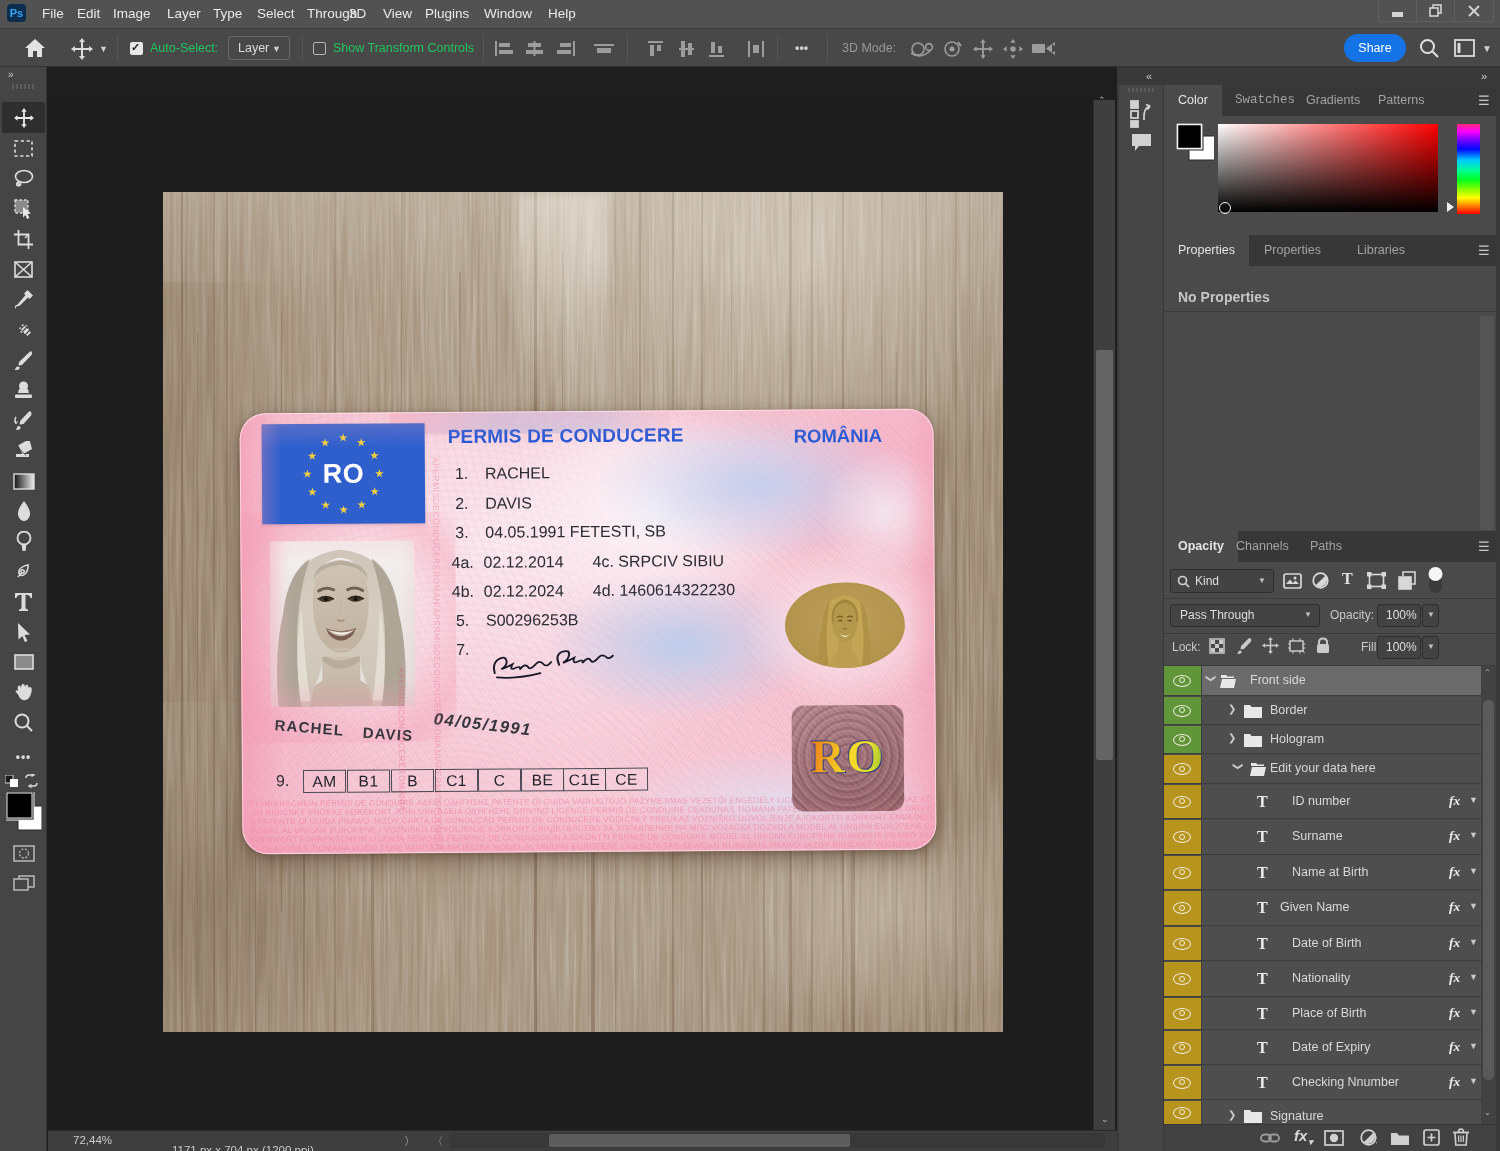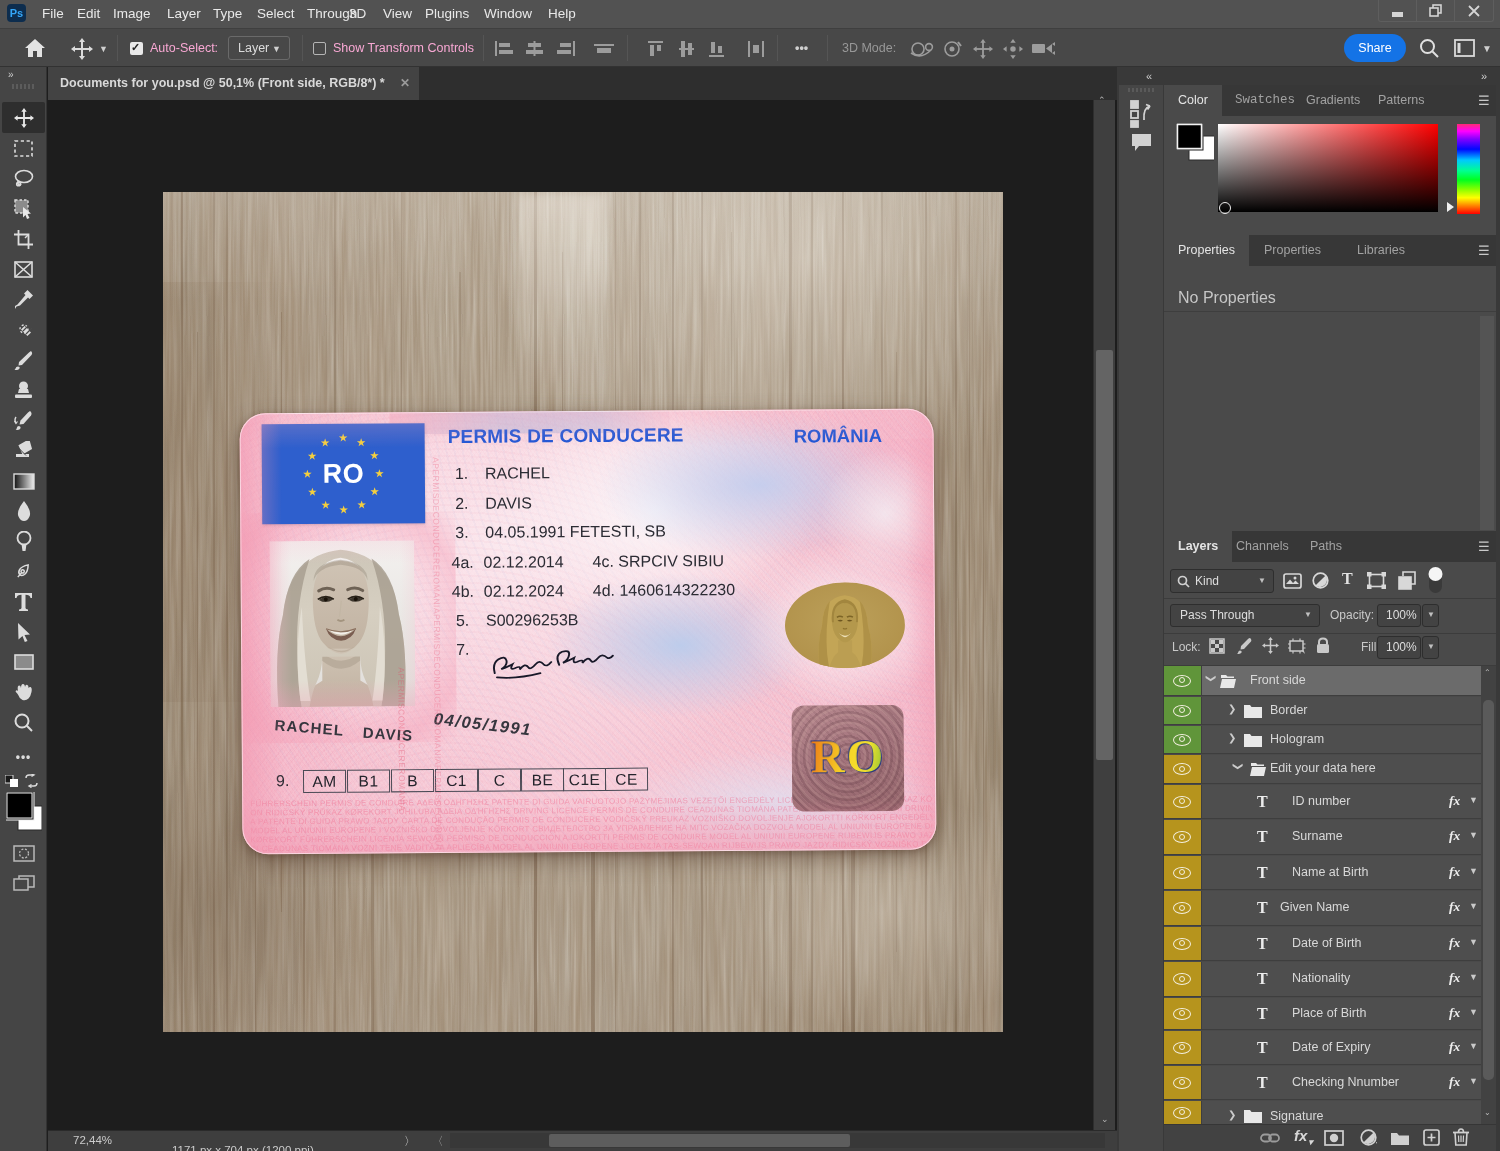--- a/index.html
+++ b/index.html
@@ -12,21 +12,21 @@
 #pslogo { position:absolute; left:7px; top:4px; width:19px; height:18px; background:#0d2d4e;
   border-radius:4px; color:#34a6f8; font-size:11px; font-weight:bold; text-align:center; line-height:18px; }
 .menuitem { position:absolute; top:0; height:28px; line-height:28px; color:#e9e9e9; font-size:13.5px; }
 #winbtns { position:absolute; right:6px; top:0px; height:22px; display:flex; border:1px solid #5e5e5e; border-top:none; border-radius:0 0 3px 3px; }
 .winbtn { width:38px; height:21px; color:#d4d4d4; text-align:center; line-height:20px; font-size:12px; border-right:1px solid #5e5e5e;}
 .winbtn:last-child { border-right:none; }
 
 
 #optionsbar { position:absolute; left:0; top:28px; width:1500px; height:39px; background:#484848; border-top:1px solid #3f3f3f; border-bottom:1px solid #323232;}
 .optsep { position:absolute; top:6px; width:1px; height:26px; background:#3a3a3a; border-right:1px solid #555; }
-.opttext { position:absolute; color:#f9a8d4; font-size:12.5px; top:12px; }
+.opttext { position:absolute; color:#22c55e; font-size:12.5px; top:12px; }
 .graytext { color:#989898; }
 .checkbox { position:absolute; width:13px; height:13px; top:13px; border-radius:2px; }
 .checkbox.checked { background:#e8e8e8; }
 .checkbox.unchecked { background:transparent; border:1.5px solid #b5b5b5; }
 .checkbox.checked:after { content:"✓"; color:#222; font-size:11px; font-weight:bold; position:absolute; left:1px; top:-1px;}
 #layerdrop { position:absolute; left:228px; top:7px; width:62px; height:24px; border:1px solid #6a6a6a; border-radius:3px; color:#dcdcdc; font-size:12.5px; line-height:22px; padding-left:9px; }
 #sharebtn { position:absolute; left:1344px; top:5px; width:62px; height:28px; background:#1473e6; border-radius:14px; color:#fff; font-size:12.5px; text-align:center; line-height:28px; }
 
 
 #toolbar { position:absolute; left:0; top:67px; width:47px; height:1084px; background:#454545; border-right:1px solid #333; }
@@ -495,23 +495,20 @@
         <rect x="1" y="1" width="20" height="15" fill="none" stroke="#b9b9b9" stroke-width="1.5"></rect>
         <circle cx="11" cy="8.5" r="4.5" fill="none" stroke="#b9b9b9" stroke-width="1.3" stroke-dasharray="2 1.6"></circle>
       </svg>
     <svg style="position:absolute;left:13px;top:808px;" width="22" height="18" viewBox="0 0 22 18">
         <g fill="none" stroke="#b9b9b9" stroke-width="1.5">
           <rect x="1" y="4" width="14" height="11"></rect>
           <path d="M6 4 L6 1 L21 1 L21 12 L15 12"></path>
         </g>
       </svg>
   </div>
-  <div id="tabbar">
-    <div id="tab">Documents for you.psd @ 50,1% (Front side, RGB/8*) *<span id="tabx">✕</span></div>
-  </div>
   <div id="canvas">
     <div id="wood">
       <svg width="840" height="840" style="position:absolute;left:0;top:0;opacity:0.85;">
         <filter id="wgrain" x="0" y="0" width="100%" height="100%">
           <feTurbulence type="fractalNoise" baseFrequency="0.055 0.0045" numOctaves="4" seed="11" result="n"></feTurbulence>
           <feColorMatrix in="n" type="matrix" values="0 0 0 0 0.40  0 0 0 0 0.29  0 0 0 0 0.19  1.0 0.35 0 0 -0.32"></feColorMatrix>
         </filter>
         <rect width="840" height="840" filter="url(#wgrain)"></rect>
         <filter id="wgrain2" x="0" y="0" width="100%" height="100%">
           <feTurbulence type="fractalNoise" baseFrequency="0.28 0.010" numOctaves="2" seed="4" result="n2"></feTurbulence>
@@ -809,27 +806,27 @@
       linear-gradient(to bottom, #ff2a75 0%, #f0f 8%, #8000ff 17%, #0008ff 28%, #00c8ff 40%, #00ff90 52%, #00ff20 62%, #80ff00 72%, #ffff00 82%, #ff8000 91%, #ff0000 100%);"></div>
     <div style="position:absolute;left:283px;top:86px;width:0;height:0;border-top:5px solid transparent;border-bottom:5px solid transparent;border-left:7px solid #f0f0f0;"></div>
   </div>
 
   <div class="ptabbar" style="top:235px;"></div>
   <div class="ptab active" style="left:1164px;top:235px;">Properties</div>
   <div class="ptab" style="left:1250px;top:235px;">Properties</div>
   <div class="ptab" style="left:1343px;top:235px;">Libraries</div>
   <div class="hamb" style="left:1478px;top:243px;">☰</div>
   <div class="panelbody" style="top:266px; height:265px;">
-    <div style="position:absolute;left:14px;top:23px;color:#c6c6c6;font-size:16px;">No Properties</div>
+    <div style="position:absolute;left:14px;top:23px;color:#c6c6c6;font-size:14px;font-weight:bold;">No Properties</div>
     <div style="position:absolute;left:0px;top:45px;width:332px;height:1px;background:#3e3e3e;"></div>
     <div style="position:absolute;left:316px;top:50px;width:14px;height:214px;background:#545454;"></div>
   </div>
 
   <div class="ptabbar" style="top:531px;"></div>
-  <div class="ptab active" style="left:1164px;top:531px;"><b>Layers</b></div>
+  <div class="ptab active" style="left:1164px;top:531px;"><b>Opacity</b></div>
   <div class="ptab" style="left:1222px;top:531px;">Channels</div>
   <div class="ptab" style="left:1296px;top:531px;">Paths</div>
   <div class="hamb" style="left:1478px;top:539px;">☰</div>
   <div class="panelbody" style="top:562px; height:562px;">
 
     <div class="ctrl" style="left:6px;top:7px;width:104px;height:24px;">
       <svg style="position:absolute;left:6px;top:5px;" width="13" height="13" viewBox="0 0 13 13">
           <g fill="none" stroke="#d0d0d0" stroke-width="1.7">
             <circle cx="5.5" cy="5.5" r="4"></circle>
             <path d="M8.5 8.5 L12 12"></path>

